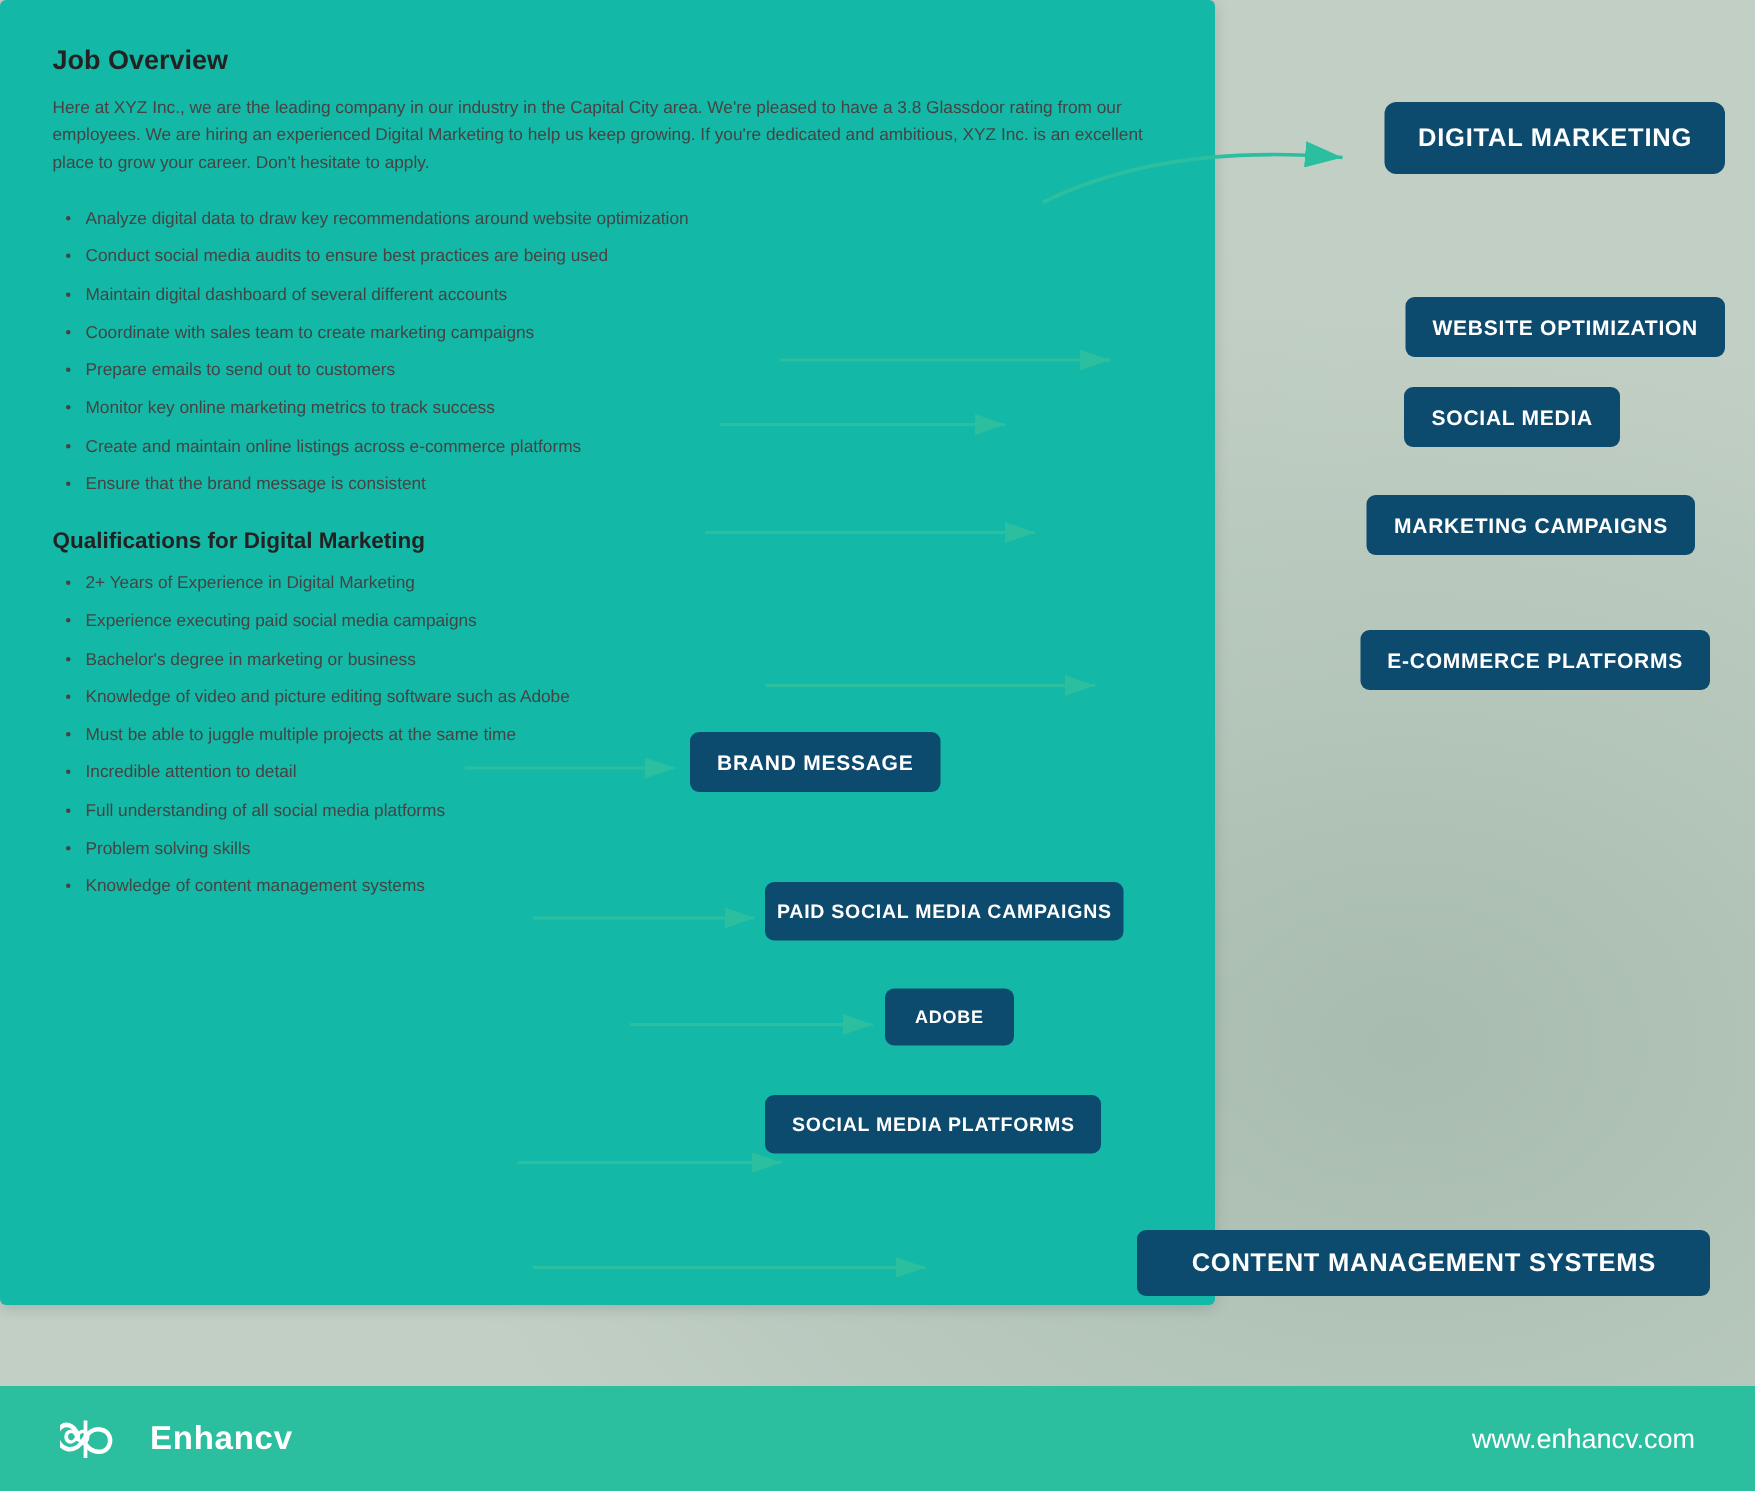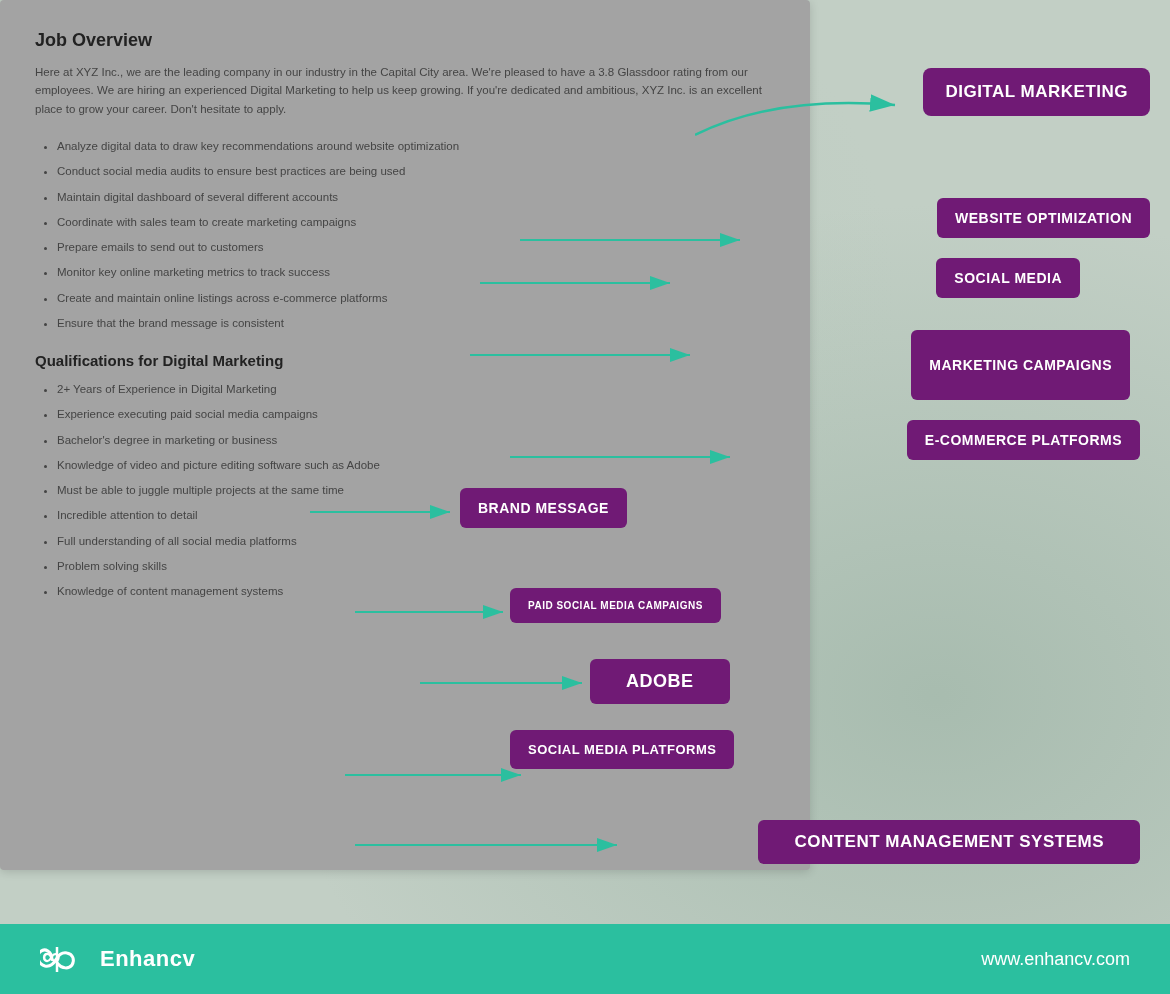--- a/index.html
+++ b/index.html
@@ -28,21 +28,21 @@
       position: absolute;
       top: 0; left: 0; right: 0; bottom: 0;
       background: 
         radial-gradient(ellipse at 20% 30%, rgba(180,200,185,0.7) 0%, transparent 50%),
         radial-gradient(ellipse at 80% 70%, rgba(150,175,160,0.6) 0%, transparent 50%);
       background-color: #c2cfc5;
     }
 
     
     .document-card {
-      background: #a3a3a3;
+      background: #14b8a6;
       border-radius: 4px;
       width: 810px;
       min-height: 870px;
       padding: 30px 35px;
       position: absolute;
       top: 0;
       left: 0;
       box-shadow: 0 2px 10px rgba(0,0,0,0.15);
     }
 
@@ -77,21 +77,21 @@
     .responsibilities-list li, .qualifications-list li {
       font-size: 11.5px;
       color: #444;
       margin-bottom: 8px;
       line-height: 1.5;
     }
 
     
     .teal-badge {
       position: absolute;
-      background: #701a75;
+      background: #0c4a6e;
       color: white;
       font-weight: 900;
       font-size: 13px;
       letter-spacing: 0.5px;
       padding: 10px 18px;
       border-radius: 6px;
       white-space: nowrap;
       text-transform: uppercase;
     }
 
@@ -203,21 +203,21 @@
 
 <svg class="arrow-svg" style="top: 268px; left: 480px;" width="220" height="30" viewBox="0 0 220 30">
   <path d="M 0 15 L 190 15" stroke="#2bbf9f" stroke-width="2" fill="none" marker-end="url(#arrowhead3)"></path>
   <defs>
     <marker id="arrowhead3" markerWidth="10" markerHeight="7" refX="10" refY="3.5" orient="auto">
       <polygon points="0 0, 10 3.5, 0 7" fill="#2bbf9f"></polygon>
     </marker>
   </defs>
 </svg>
 
-<div class="teal-badge" style="top: 330px; right: 40px; font-size: 14px; padding: 27px 18px;">MARKETING CAMPAIGNS</div>
+<div class="teal-badge" style="top: 330px; right: 40px; font-size: 14px; padding: 12px 18px;">MARKETING CAMPAIGNS</div>
 
 <svg class="arrow-svg" style="top: 340px; left: 470px;" width="250" height="30" viewBox="0 0 250 30">
   <path d="M 0 15 L 220 15" stroke="#2bbf9f" stroke-width="2" fill="none" marker-end="url(#arrowhead4)"></path>
   <defs>
     <marker id="arrowhead4" markerWidth="10" markerHeight="7" refX="10" refY="3.5" orient="auto">
       <polygon points="0 0, 10 3.5, 0 7" fill="#2bbf9f"></polygon>
     </marker>
   </defs>
 </svg>
 
@@ -236,32 +236,32 @@
 
 <svg class="arrow-svg" style="top: 497px; left: 310px;" width="165" height="30" viewBox="0 0 165 30">
   <path d="M 0 15 L 140 15" stroke="#2bbf9f" stroke-width="2" fill="none" marker-end="url(#arrowhead6)"></path>
   <defs>
     <marker id="arrowhead6" markerWidth="10" markerHeight="7" refX="10" refY="3.5" orient="auto">
       <polygon points="0 0, 10 3.5, 0 7" fill="#2bbf9f"></polygon>
     </marker>
   </defs>
 </svg>
 
-<div class="teal-badge" style="top: 588px; left: 510px; font-size: 10px; padding: 12px 18px;">PAID SOCIAL MEDIA CAMPAIGNS</div>
+<div class="teal-badge" style="top: 588px; left: 510px; font-size: 13px; padding: 12px 8px;">PAID SOCIAL MEDIA CAMPAIGNS</div>
 
 <svg class="arrow-svg" style="top: 597px; left: 355px;" width="175" height="30" viewBox="0 0 175 30">
   <path d="M 0 15 L 148 15" stroke="#2bbf9f" stroke-width="2" fill="none" marker-end="url(#arrowhead7)"></path>
   <defs>
     <marker id="arrowhead7" markerWidth="10" markerHeight="7" refX="10" refY="3.5" orient="auto">
       <polygon points="0 0, 10 3.5, 0 7" fill="#2bbf9f"></polygon>
     </marker>
   </defs>
 </svg>
 
-<div class="teal-badge" style="top: 659px; left: 590px; font-size: 18px; padding: 12px 36px;">ADOBE</div>
+<div class="teal-badge" style="top: 659px; left: 590px; font-size: 12px; padding: 12px 20px;">ADOBE</div>
 
 <svg class="arrow-svg" style="top: 668px; left: 420px;" width="190" height="30" viewBox="0 0 190 30">
   <path d="M 0 15 L 162 15" stroke="#2bbf9f" stroke-width="2" fill="none" marker-end="url(#arrowhead8)"></path>
   <defs>
     <marker id="arrowhead8" markerWidth="10" markerHeight="7" refX="10" refY="3.5" orient="auto">
       <polygon points="0 0, 10 3.5, 0 7" fill="#2bbf9f"></polygon>
     </marker>
   </defs>
 </svg>
 

